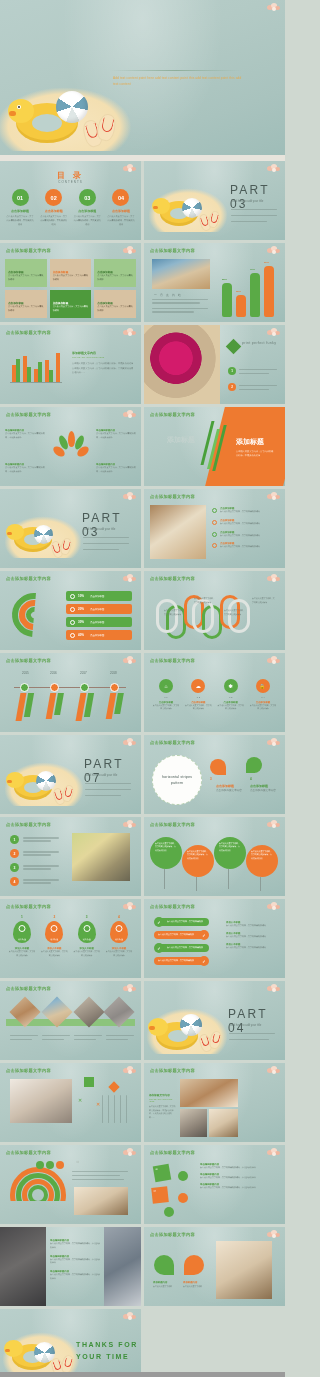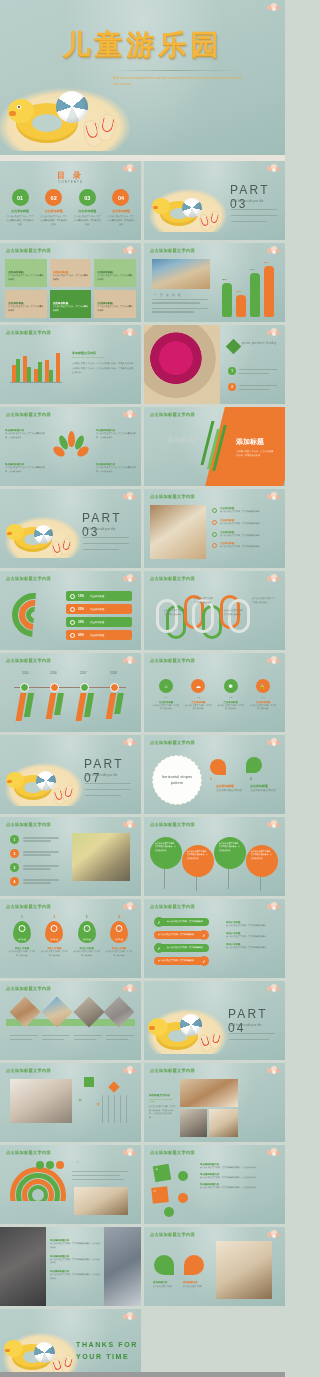--- a/index.html
+++ b/index.html
@@ -103,21 +103,20 @@
 
 <div class="deck">
 
   <div class="slide hero">
     <div class="blossom">
         <i></i>
         <i></i>
         <i></i>
         <i></i>
       </div>
-    <div class="title">儿童游乐园</div>
     <div class="rule"></div>
     <div class="sub">Add text content point here add text content point this add text content point this add text content</div>
     <div class="sand"></div>
 
     <div class="duck-ring" style="left:6px;bottom:12px;width:72px;height:44px;">
       <div class="ring" style="position:absolute;left:10px;bottom:0;width:62px;height:40px;"></div>
       <div class="ringhole" style="position:absolute;left:26px;bottom:11px;width:30px;height:18px;background:#bdd2cd;"></div>
       <div style="position:absolute;left:2px;bottom:20px;width:26px;height:24px;background:#f9d34a;border-radius:50%;"></div>
       <div style="position:absolute;left:3px;bottom:27px;width:7px;height:5px;background:#f08a2a;border-radius:3px;"></div>
       <div style="position:absolute;left:11px;bottom:34px;width:4px;height:4px;background:#fff;border-radius:50%;"></div>

